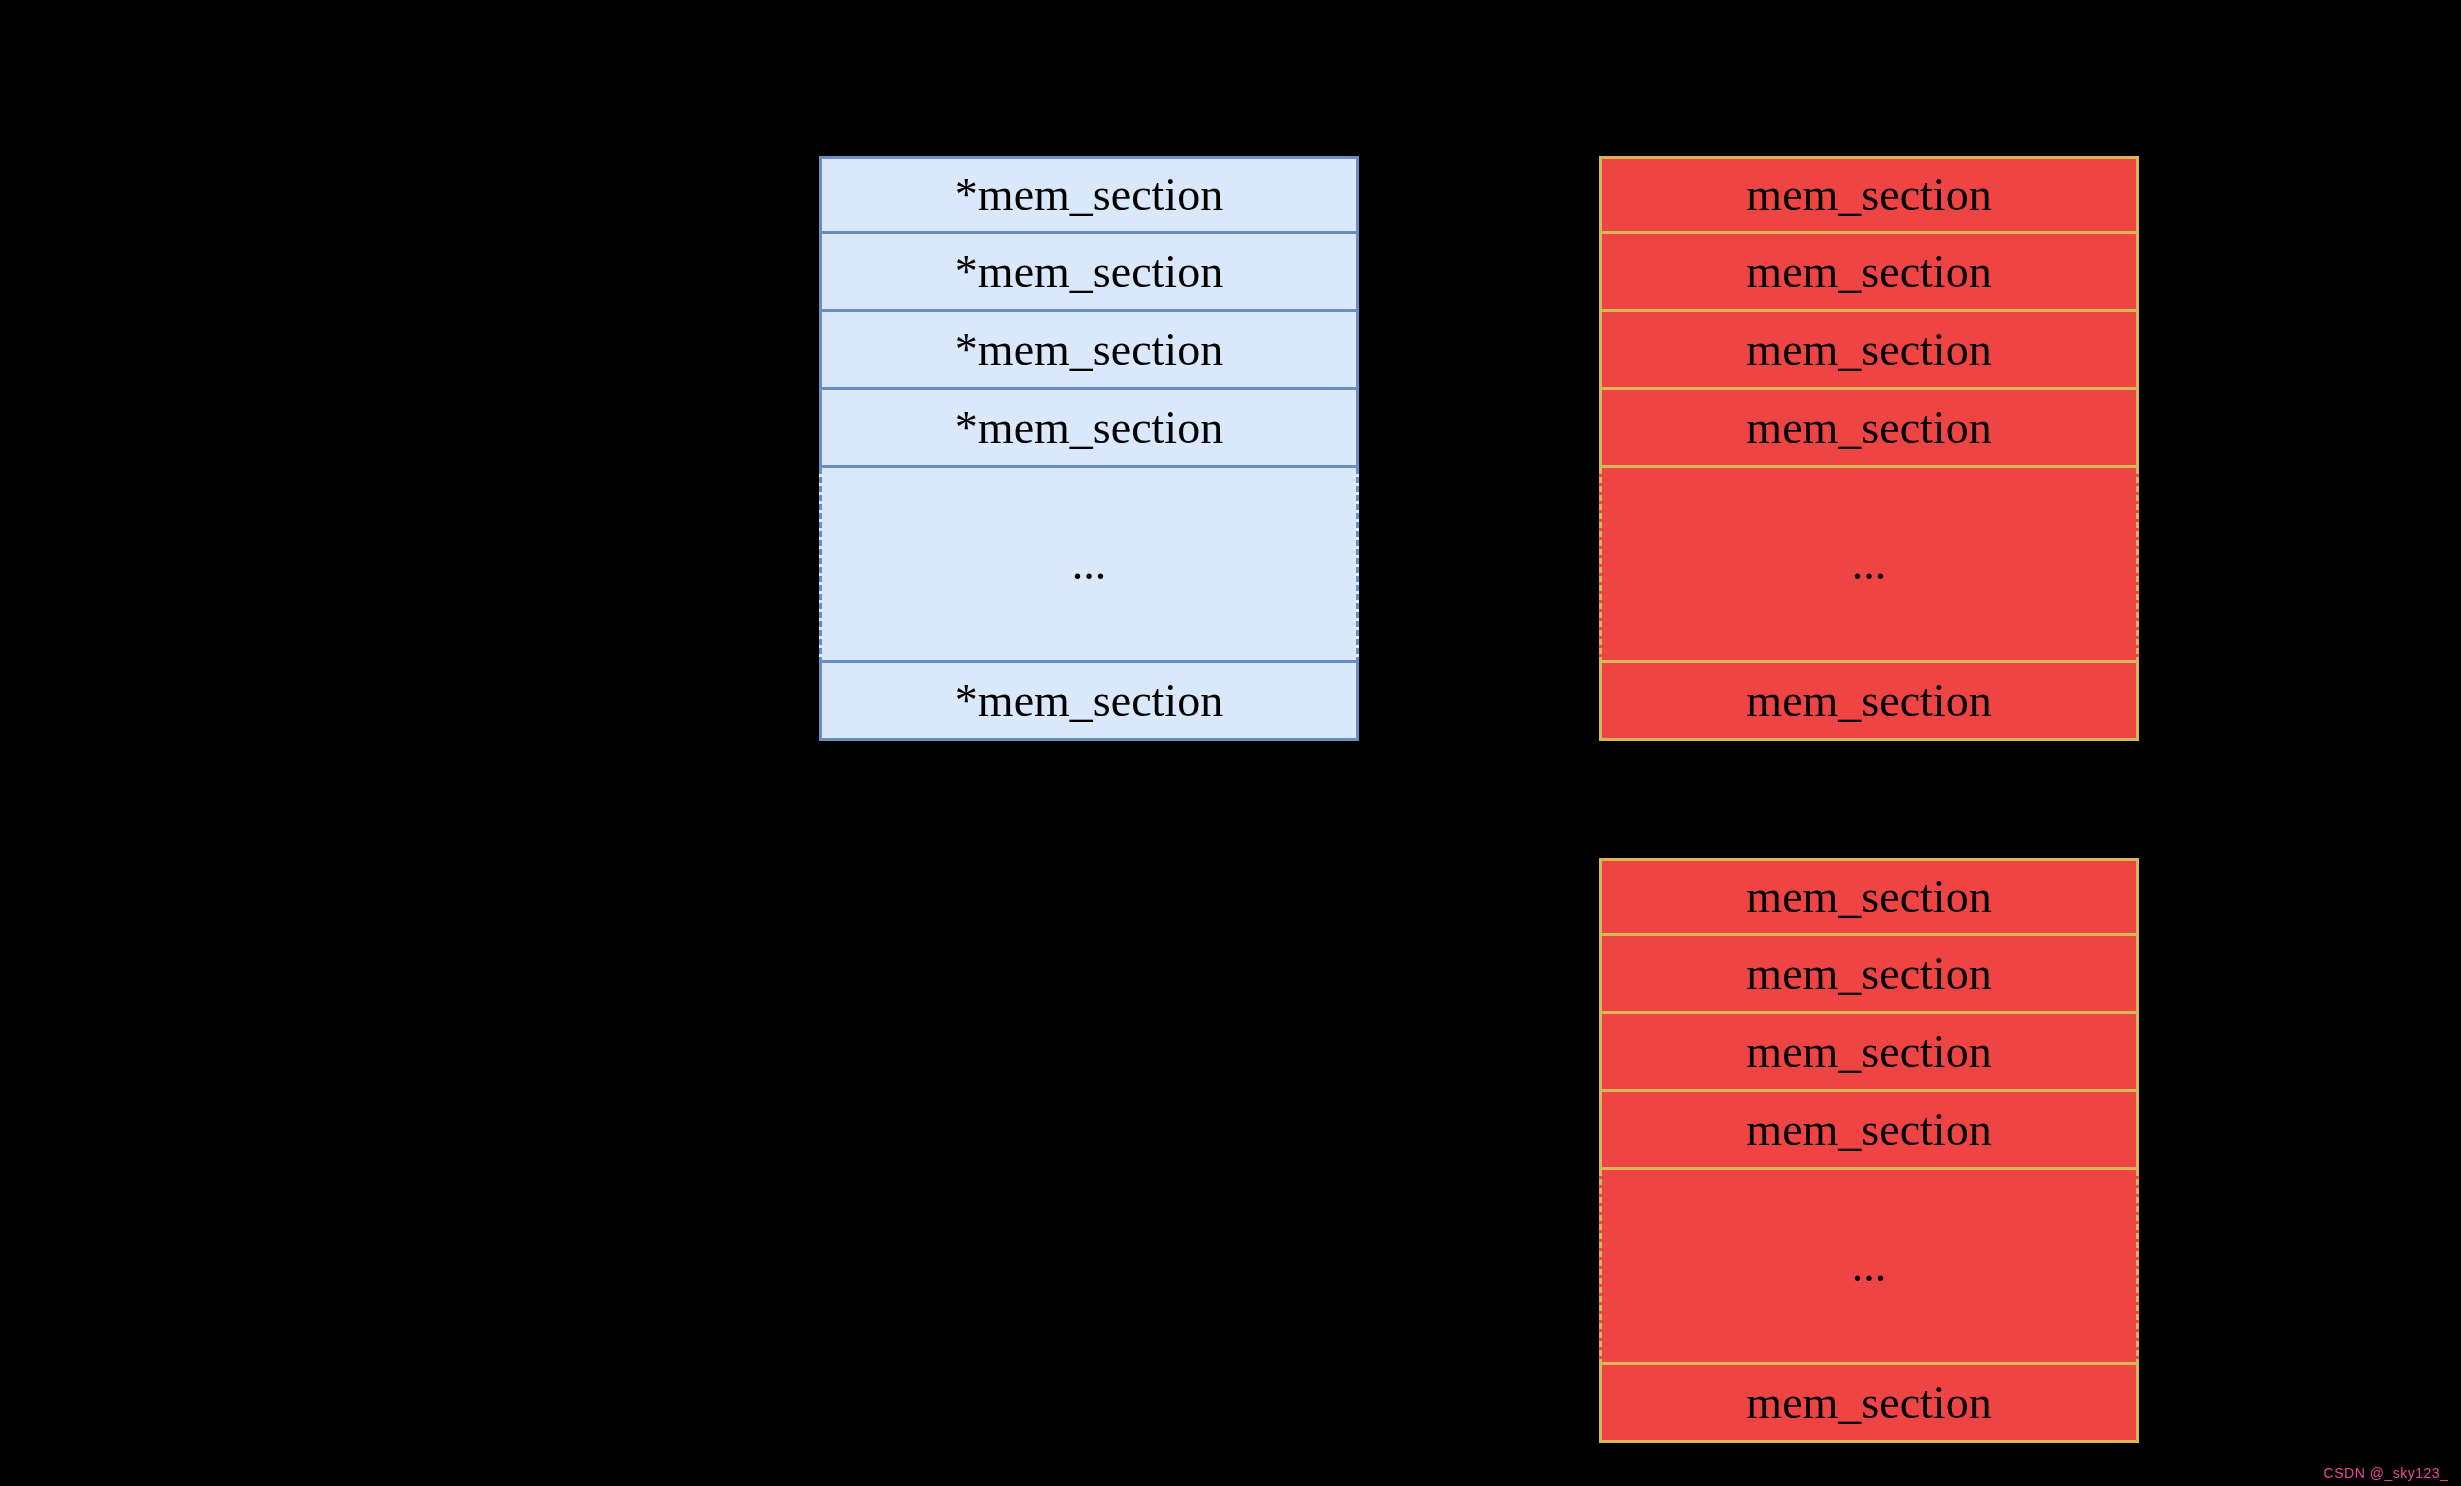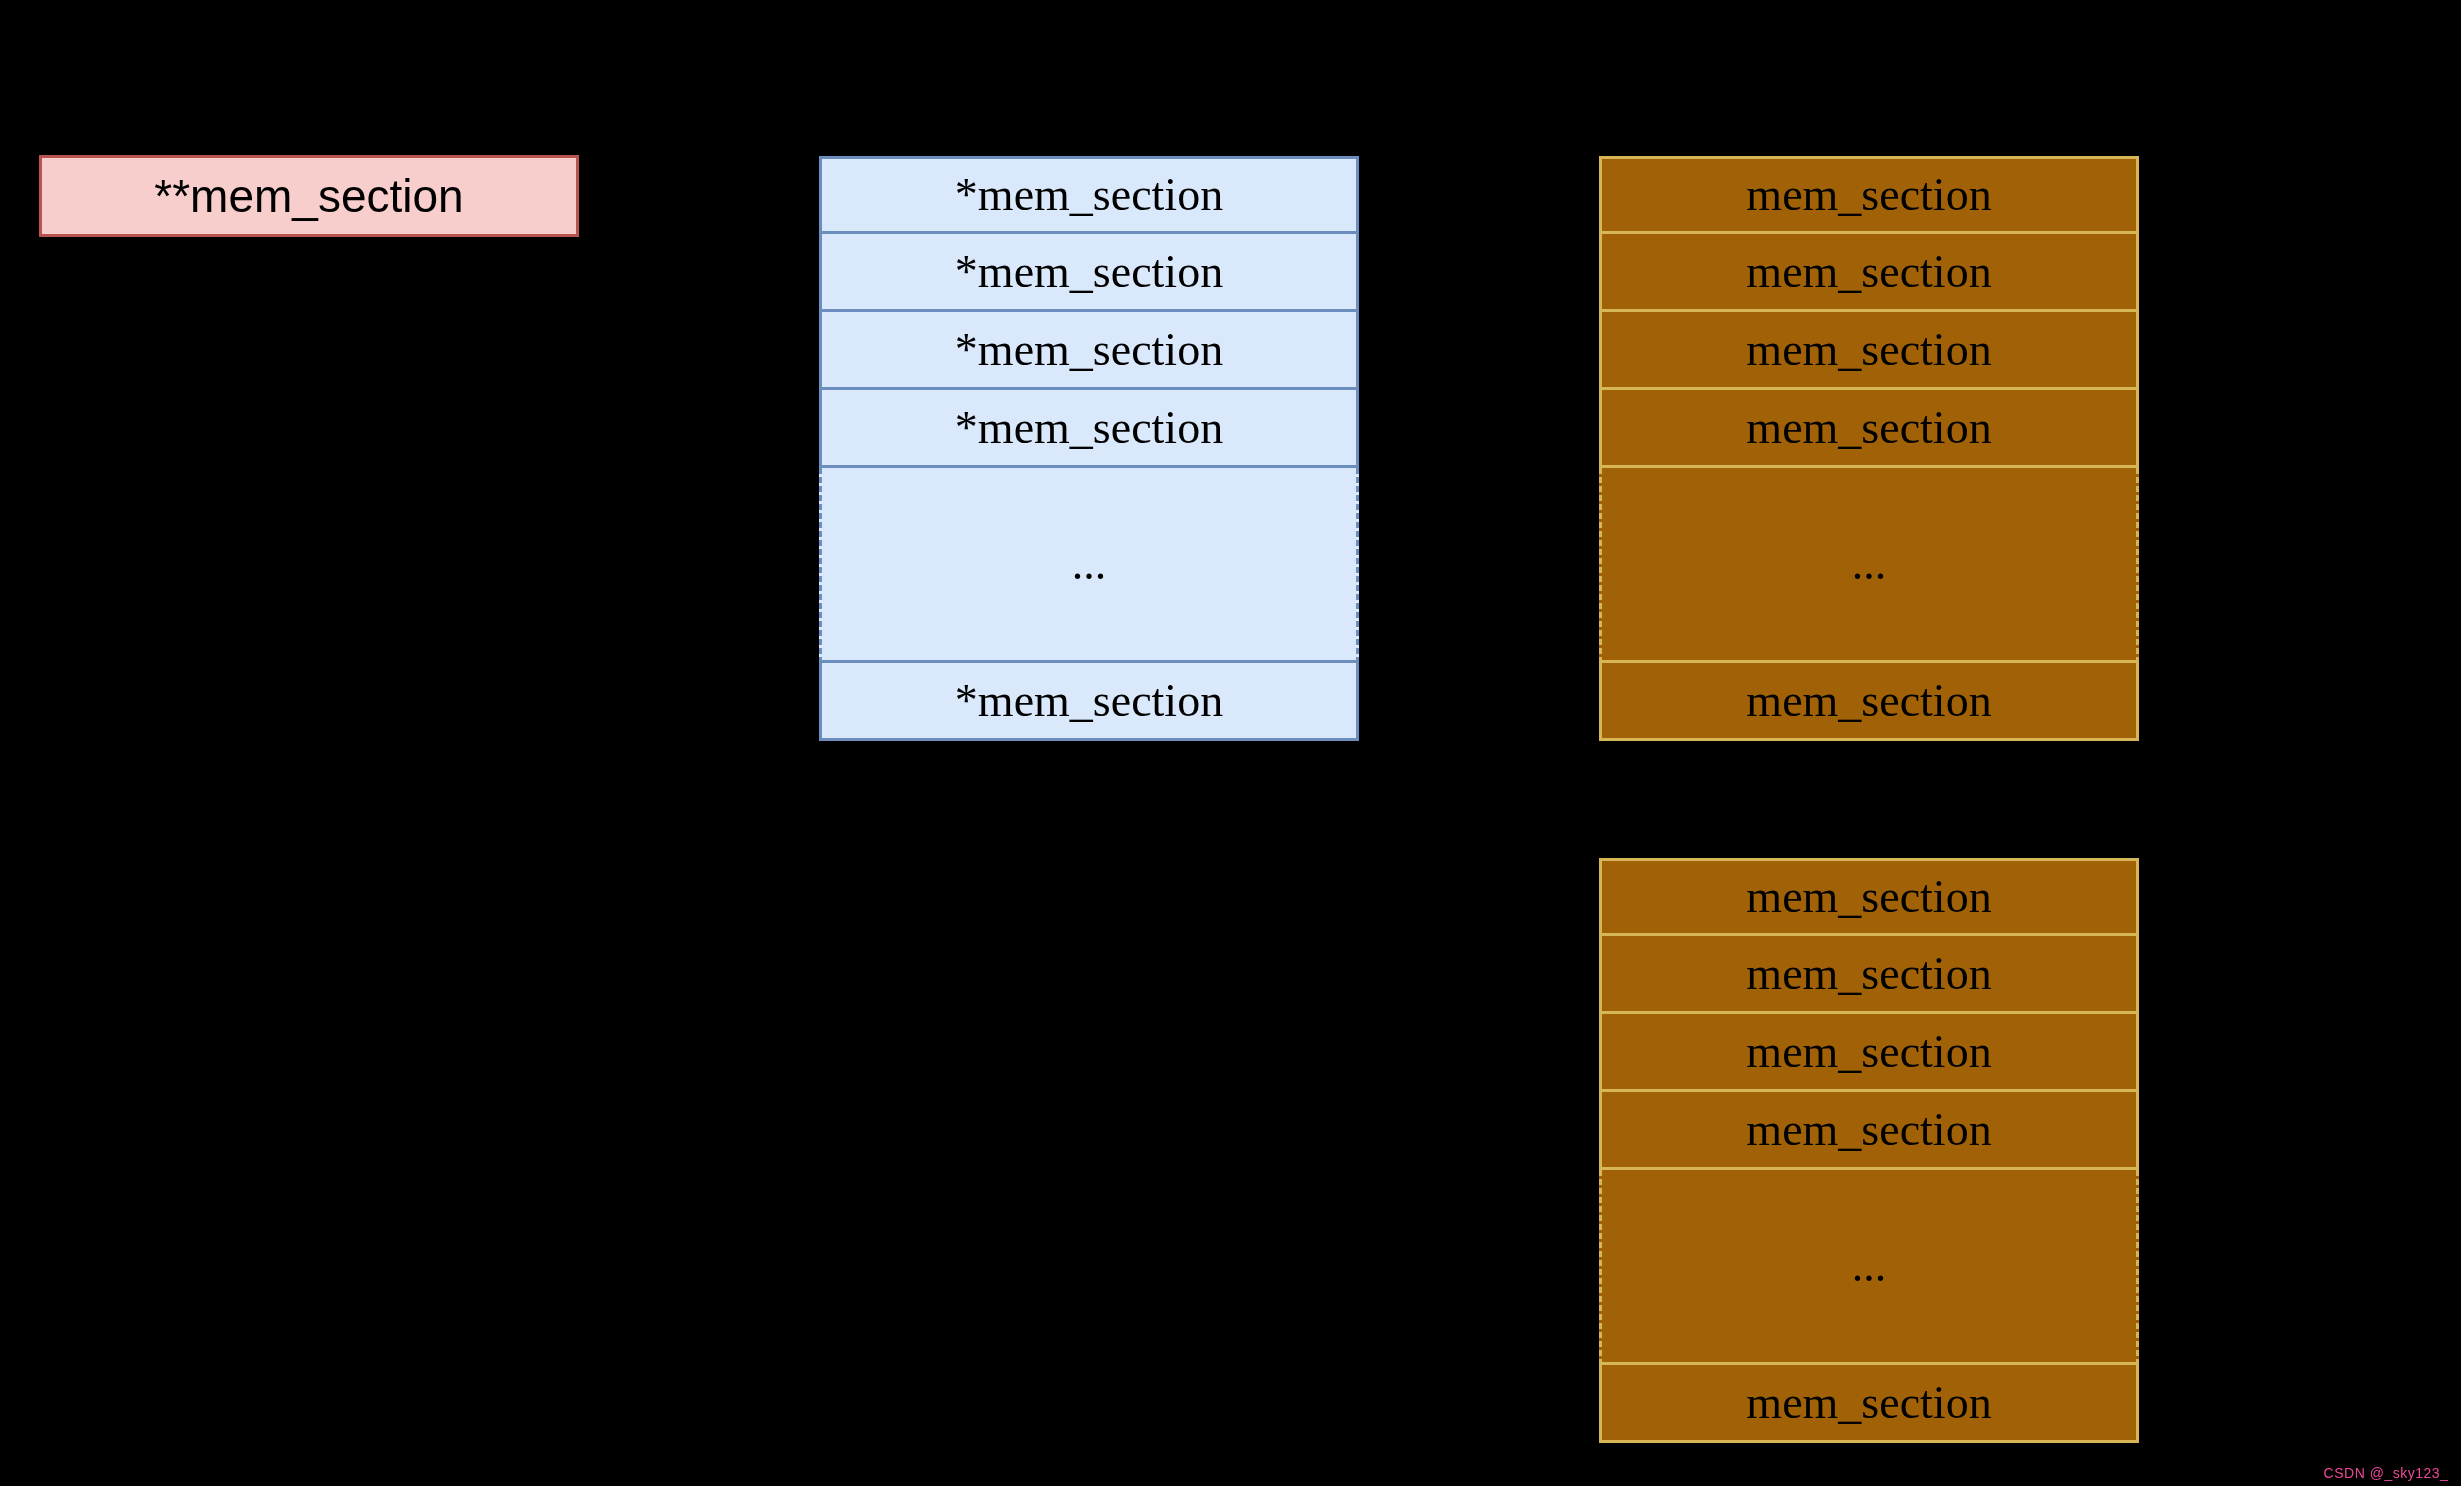--- a/index.html
+++ b/index.html
@@ -61,39 +61,38 @@
   .cell.tall {
     height: 195px;
     border-left-style: dashed;
     border-right-style: dashed;
   }
   .col-blue .cell {
     background: #dae8fc;
     border-color: #6c8ebf;
   }
   .col-yel-1 .cell, .col-yel-2 .cell {
-    background: #a16207;
+    background: #ef4444;
     border-color: #d6b656;
     text-align: right;
   }
   .watermark {
     position: absolute;
     right: 13.7px;
     bottom: 5px;
     font-size: 14px;
     color: #ec4899;
     letter-spacing: 0.5px;
   }
 </style>
 </head>
 <body>
 
 <div class="canvas">
 
-  <div class="box pink-box">**mem_section</div>
 
   <div class="column col-blue">
     <div class="cell first">*mem_section</div>
     <div class="cell">*mem_section</div>
     <div class="cell">*mem_section</div>
     <div class="cell">*mem_section</div>
     <div class="cell tall">...</div>
     <div class="cell">*mem_section</div>
   </div>
 

